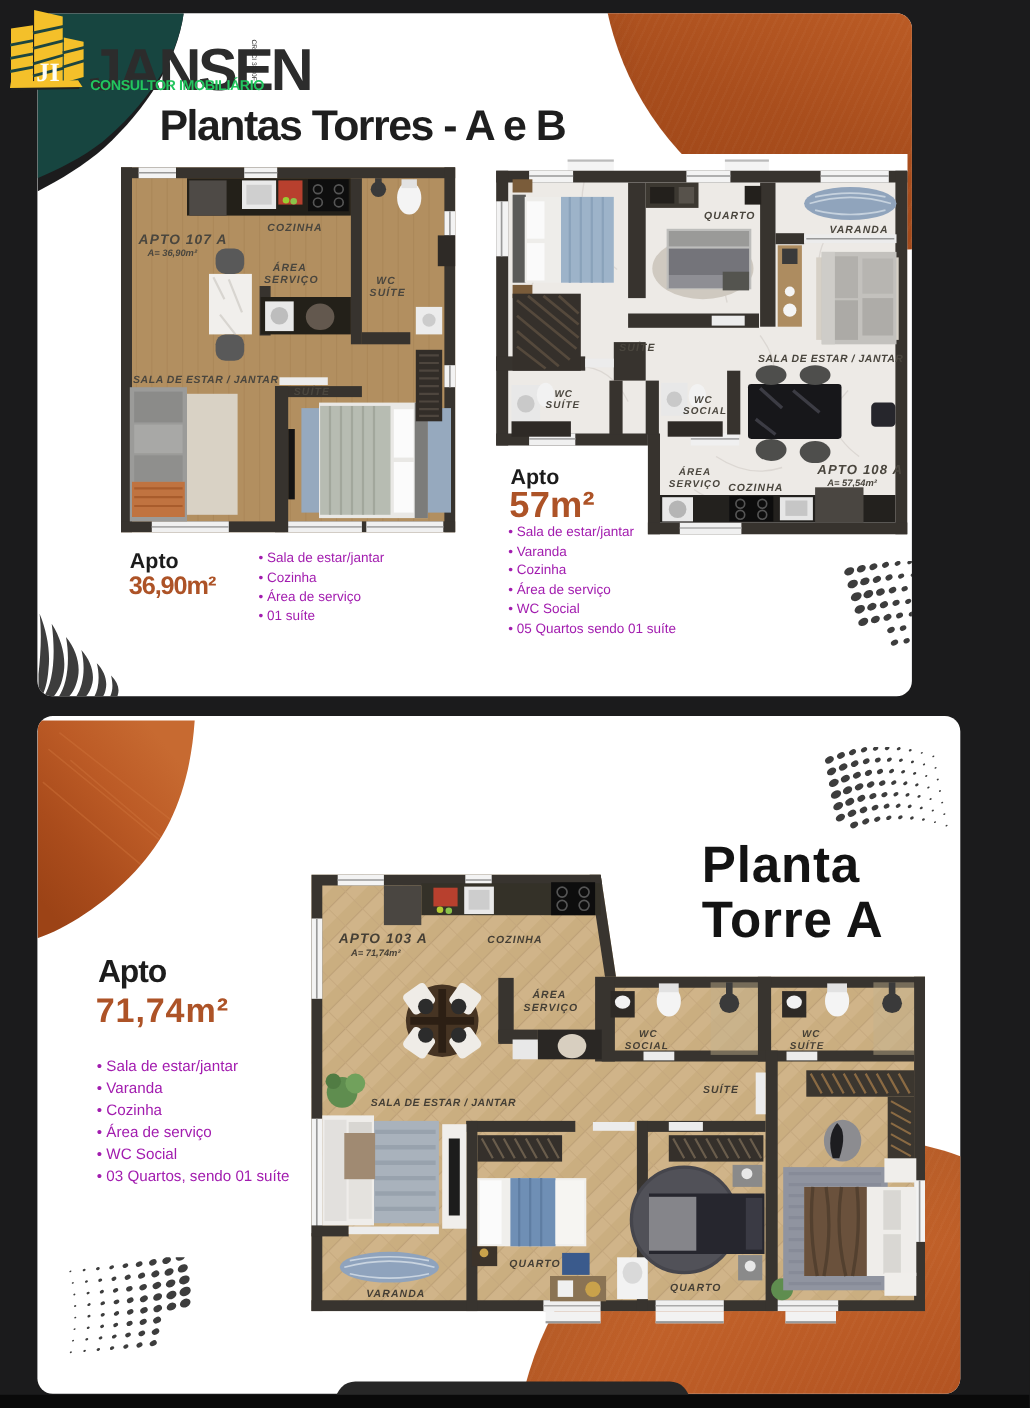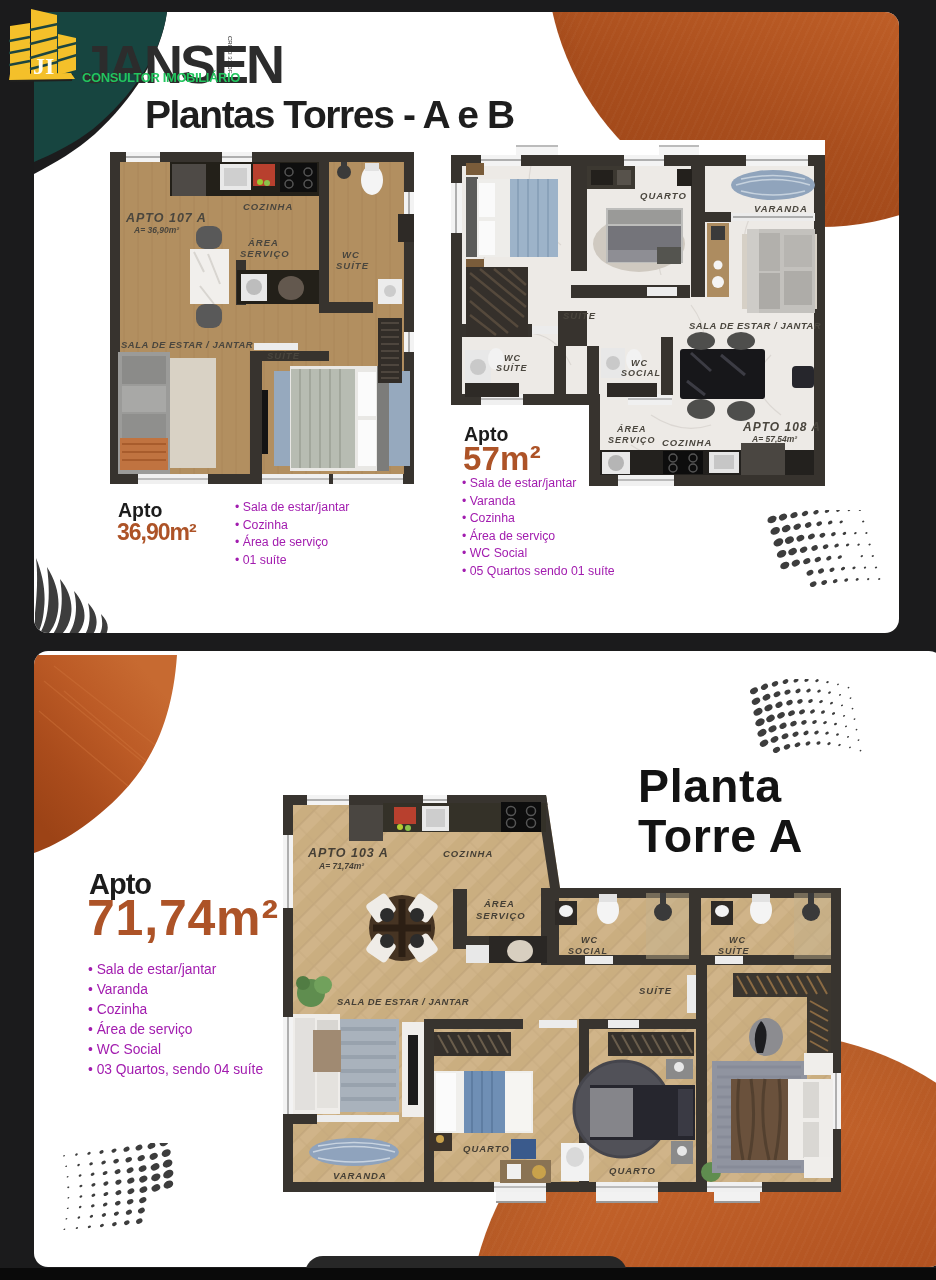--- a/index.html
+++ b/index.html
@@ -1,17 +1,17 @@
 <!DOCTYPE html>
 <html><head><meta charset="utf-8">
 <style>
 html,body{margin:0;padding:0;width:936px;height:1280px;background:#1b1b1c;font-family:"Liberation Sans",sans-serif;overflow:hidden}
 body{position:relative}
 .abs{position:absolute}
-.card{position:absolute;left:34px;width:865px;background:#fff;border-radius:14px;overflow:hidden}
+.card{position:absolute;left:34px;width:795px;background:#fff;border-radius:14px;overflow:hidden}
 .orangetxt{color:#ad5327;font-weight:bold}
 ul.feat{list-style:none;margin:0;padding:0;color:#a21caf}
 ul.feat li:before{content:"• "}
 </style></head>
 <body>
 
 <div class="card" id="card1" style="top:12px;height:621px;">
 
 <div class="abs" style="left:111px;top:81px;font-size:39px;font-weight:bold;letter-spacing:-1.4px;color:#1e1e1e;">Plantas Torres - A e B</div>
 
@@ -646,29 +646,29 @@
         <ellipse cx="91.5" cy="66.0" rx="1.4" ry="1.0" transform="rotate(-30 91.5 66.0)"></ellipse>
         <ellipse cx="102.0" cy="68.4" rx="1.0" ry="0.7" transform="rotate(-30 102.0 68.4)"></ellipse>
         <ellipse cx="112.5" cy="71.6" rx="1.0" ry="0.7" transform="rotate(-30 112.5 71.6)"></ellipse>
       </g>
     </svg>
 
 <div class="abs" style="left:604px;top:110px;font-size:46.5px;font-weight:bold;letter-spacing:0.7px;color:#131313;line-height:50px;">Planta<br>Torre A</div>
 
 <div class="abs" style="left:55px;top:219px;font-size:29px;font-weight:bold;letter-spacing:-1px;color:#1c1c1c;line-height:29px;">Apto</div>
 
-<div class="abs orangetxt" style="left:53px;top:248px;font-size:50px;letter-spacing:0.8px;line-height:39px;">71,74m²</div>
+<div class="abs orangetxt" style="left:53px;top:248px;font-size:31px;letter-spacing:0.8px;line-height:39px;">71,74m²</div>
 
 <ul class="feat abs" style="left:54px;top:309px;font-size:13.8px;line-height:19.9px;">
 <li>Sala de estar/jantar</li>
       <li>Varanda</li>
       <li>Cozinha</li>
       <li>Área de serviço</li>
       <li>WC Social</li>
-      <li>03 Quartos, sendo 04 suíte</li>
+      <li>03 Quartos, sendo 01 suíte</li>
 </ul>
 
 <div class="abs" style="left:434px;top:382px;width:604px;height:604px;border-radius:50%;background:
 repeating-linear-gradient(115deg, rgba(255,235,220,0.028) 0 2px, rgba(0,0,0,0) 2px 7px),
 radial-gradient(circle at 55% 60%, rgba(0,0,0,0) 55%, rgba(80,25,0,0.2) 88%, rgba(70,20,0,0.35) 100%),
 linear-gradient(160deg, #c86c33 6%, #c2622a 25%, #b05120 50%, #a04818 75%, #94400f 100%);"></div>
 
 <div class="abs" style="left:249px;top:144px;"><svg width="558" height="397" viewBox="0 0 558 397">
 <defs>
 <pattern id="herr" width="22" height="22" patternUnits="userSpaceOnUse" patternTransform="rotate(45)">

